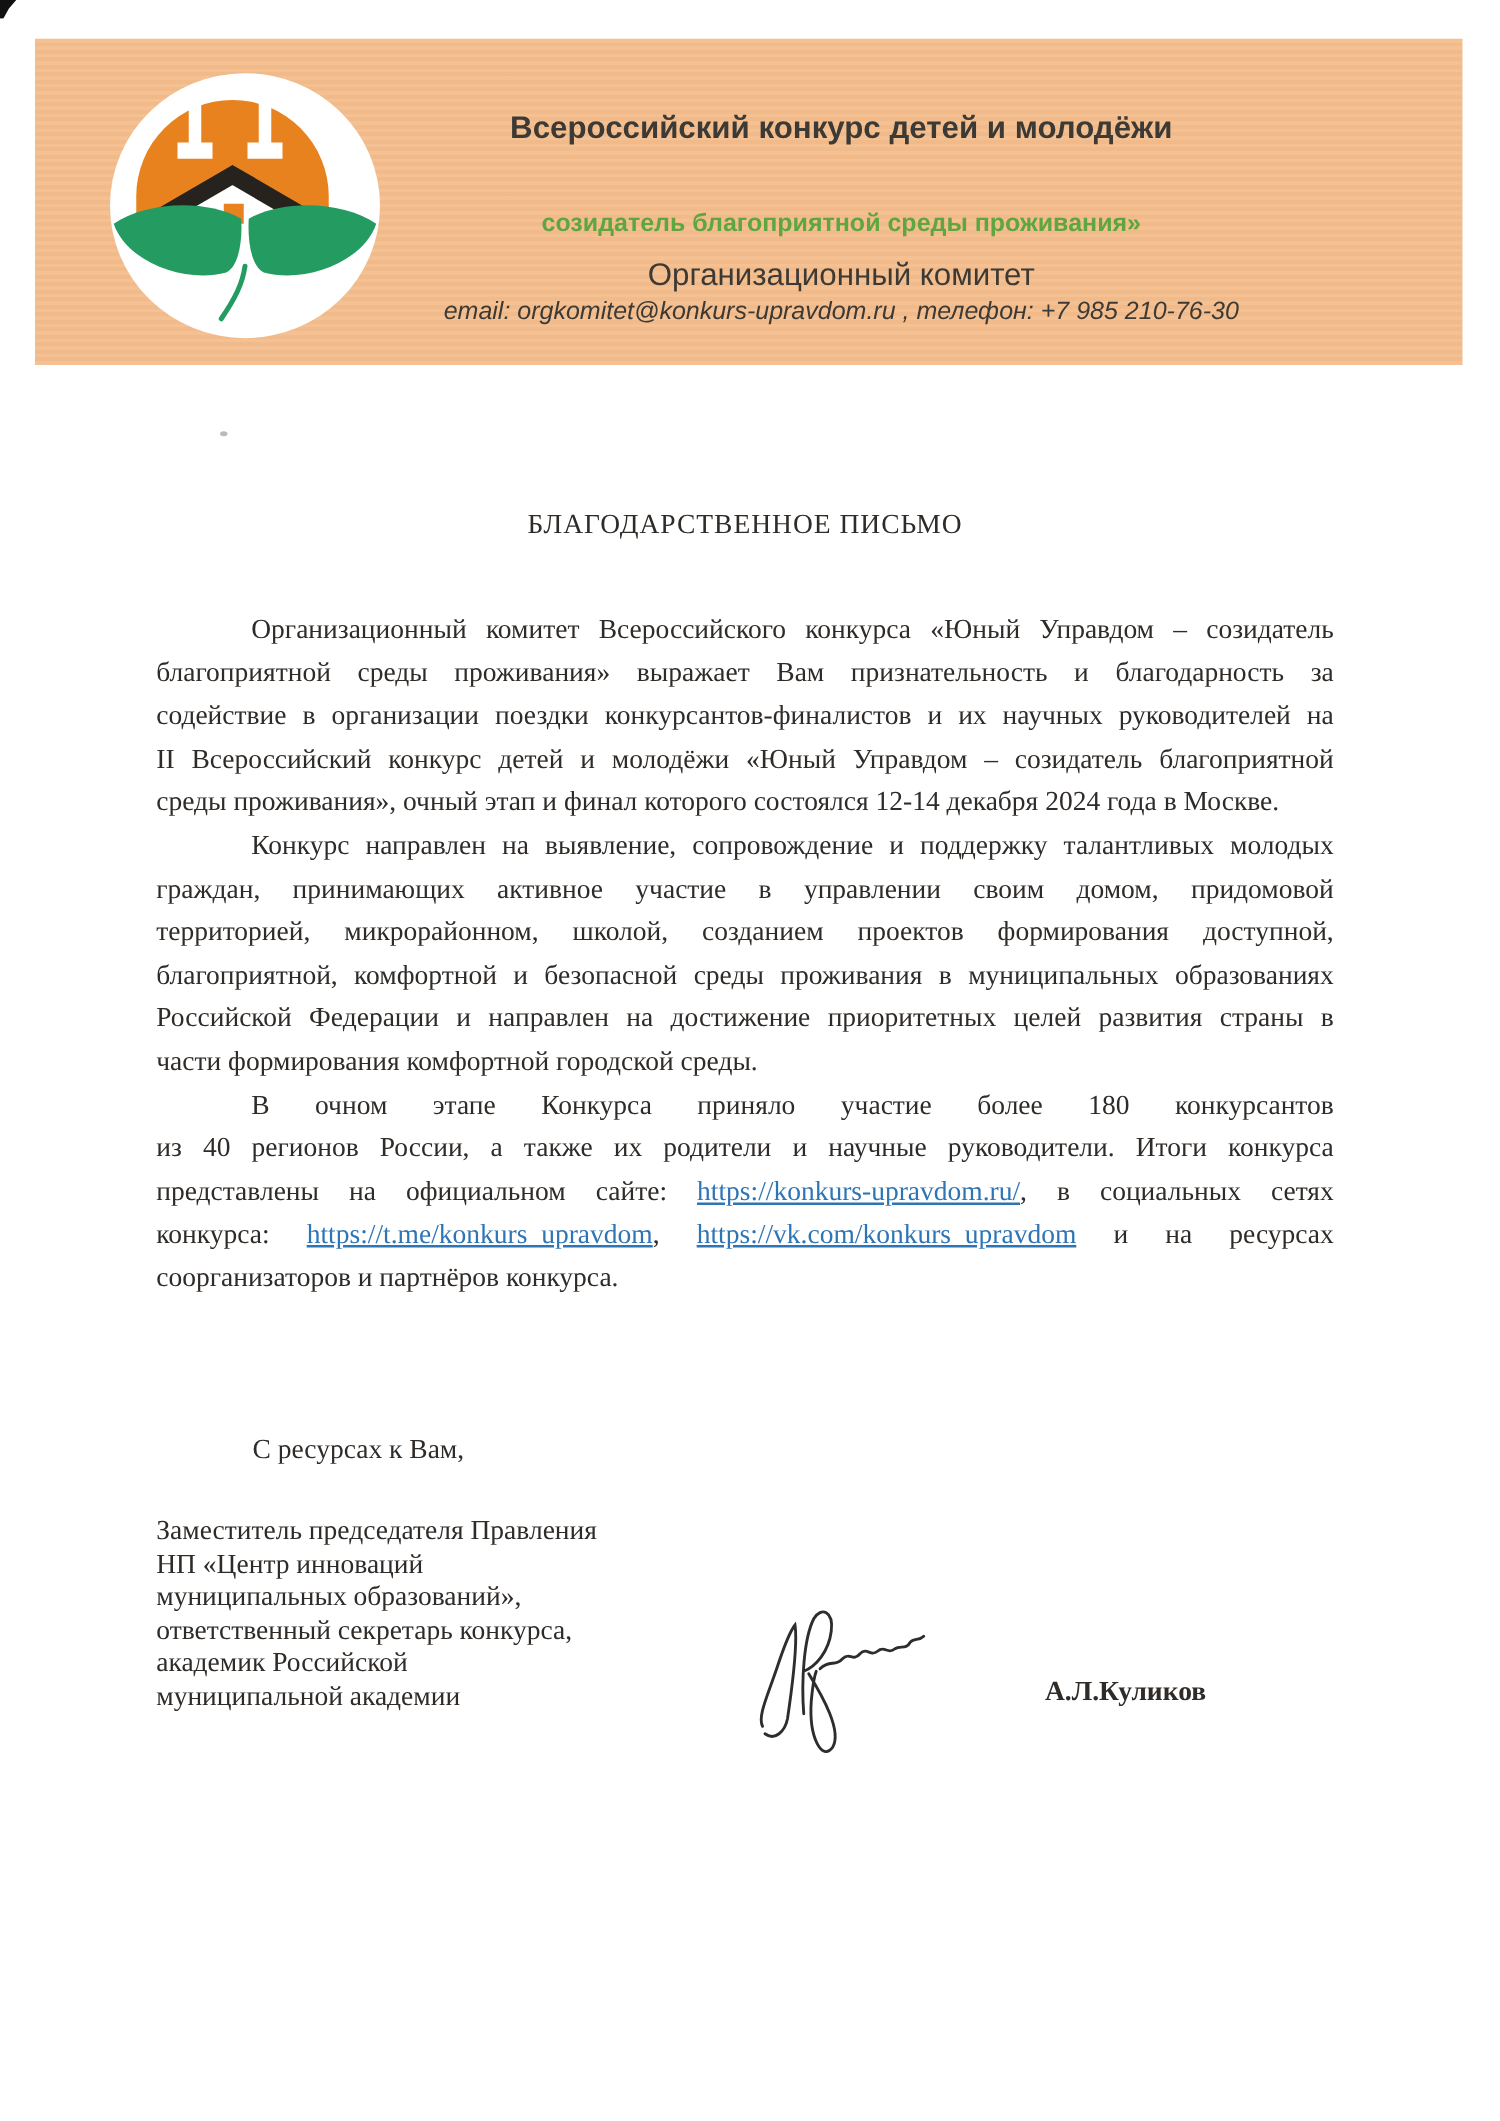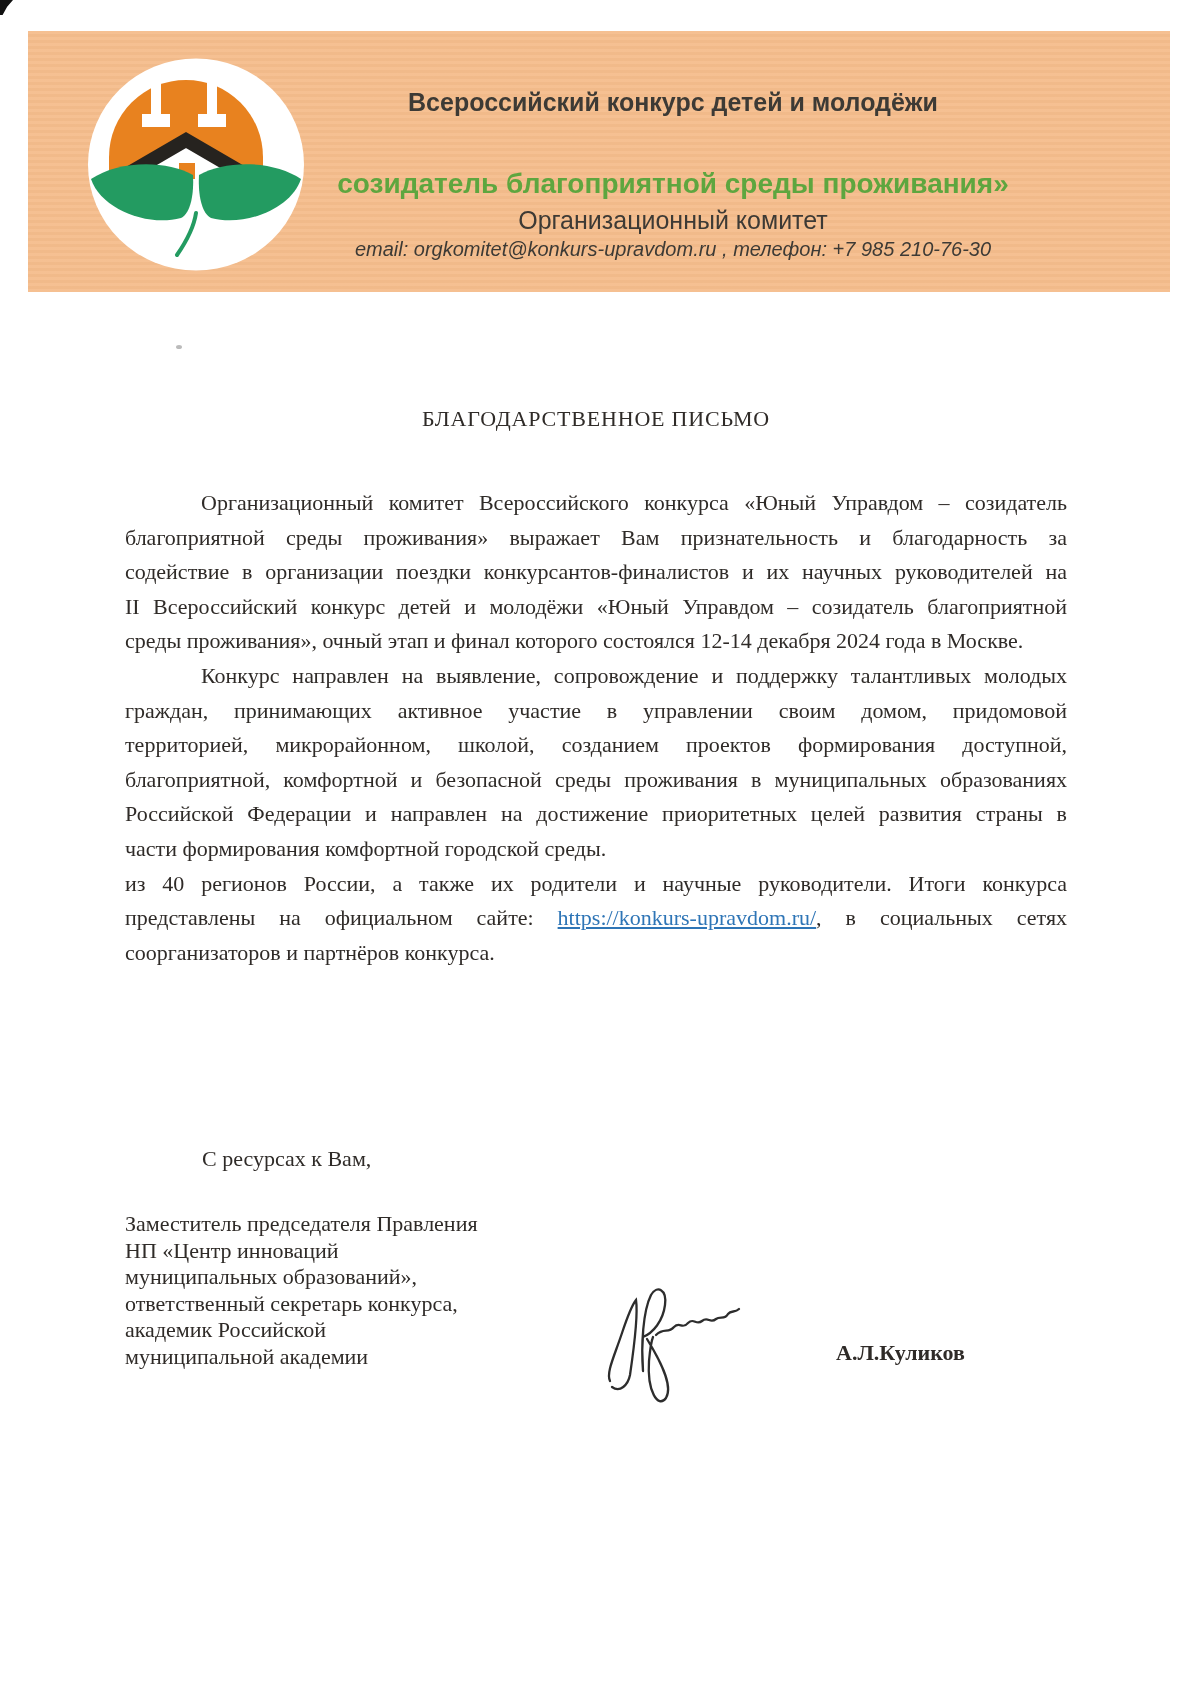--- a/index.html
+++ b/index.html
@@ -15,21 +15,21 @@
   
   .header{position:absolute;left:28px;top:31px;width:1142px;height:261px;
           background:var(--hdr-bg,#f5bd8c);
           background-image:repeating-linear-gradient(180deg,rgba(255,255,255,.05) 0 3px,rgba(0,0,0,.015) 3px 6px);}
   .logo{position:absolute;left:57px;top:26px;width:222px;height:215px;}
   .logo svg{display:block;width:100%;height:100%;}
   .htext{position:absolute;left:300px;width:690px;text-align:center;
          font-family:"Liberation Sans","DejaVu Sans",sans-serif;color:var(--hdr-dark,#3d3a35);}
   .h1{top:57px;font-size:25px;font-weight:bold;}
   .h2{top:96px;font-size:28px;font-weight:bold;color:var(--hdr-green,#61a744);}
-  .h3{top:137px;font-size:28px;font-weight:bold;color:var(--hdr-green,#61a744);}
+  .h3{top:137px;font-size:20px;font-weight:bold;color:var(--hdr-green,#61a744);}
   .h4{top:175px;font-size:25px;font-weight:normal;}
   .h5{top:207px;font-size:20px;font-style:italic;}
 
   
   .doc-title{position:absolute;left:125px;top:406px;width:942px;text-align:center;
              font-size:22px;letter-spacing:.8px;}
   .body{position:absolute;left:125px;top:486px;width:942px;font-size:22px;}
   .bline{height:34.6px;line-height:34.6px;text-align:justify;text-align-last:justify;white-space:nowrap;}
   .bline.indent{text-indent:76px;}
   .bline.last{text-align-last:left;}
@@ -77,22 +77,24 @@
       <div class="bline">благоприятной среды проживания» выражает Вам признательность и благодарность за</div>
       <div class="bline">содействие в организации поездки конкурсантов-финалистов и их научных руководителей на</div>
       <div class="bline">II Всероссийский конкурс детей и молодёжи «Юный Управдом – созидатель благоприятной</div>
       <div class="bline last">среды проживания», очный этап и финал которого состоялся 12-14 декабря 2024 года в Москве.</div>
       <div class="bline indent">Конкурс направлен на выявление, сопровождение и поддержку талантливых молодых</div>
       <div class="bline">граждан, принимающих активное участие в управлении своим домом, придомовой</div>
       <div class="bline">территорией, микрорайонном, школой, созданием проектов формирования доступной,</div>
       <div class="bline">благоприятной, комфортной и безопасной среды проживания в муниципальных образованиях</div>
       <div class="bline">Российской Федерации и направлен на достижение приоритетных целей развития страны в</div>
       <div class="bline last">части формирования комфортной городской среды.</div>
+      <div class="bline indent">В очном этапе Конкурса приняло участие более 180 конкурсантов</div>
       <div class="bline">из 40 регионов России, а также их родители и научные руководители. Итоги конкурса</div>
       <div class="bline">представлены на официальном сайте: <span class="link">https://konkurs-upravdom.ru/</span>, в социальных сетях</div>
+      <div class="bline">конкурса: <span class="link">https://t.me/konkurs_upravdom</span>, <span class="link">https://vk.com/konkurs_upravdom</span> и на ресурсах</div>
       <div class="bline last">соорганизаторов и партнёров конкурса.</div>
     </div>
 
   <div class="closing">С ресурсах к Вам,</div>
 
   <div class="sigblock">
       <div class="sline">Заместитель председателя Правления</div>
       <div class="sline">НП «Центр инноваций</div>
       <div class="sline">муниципальных образований»,</div>
       <div class="sline">ответственный секретарь конкурса,</div>

